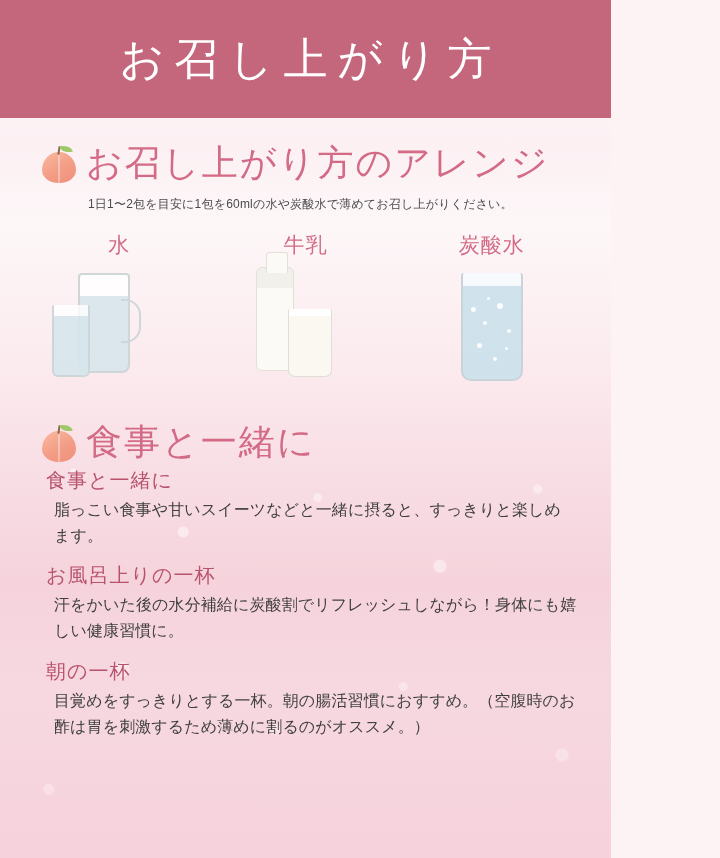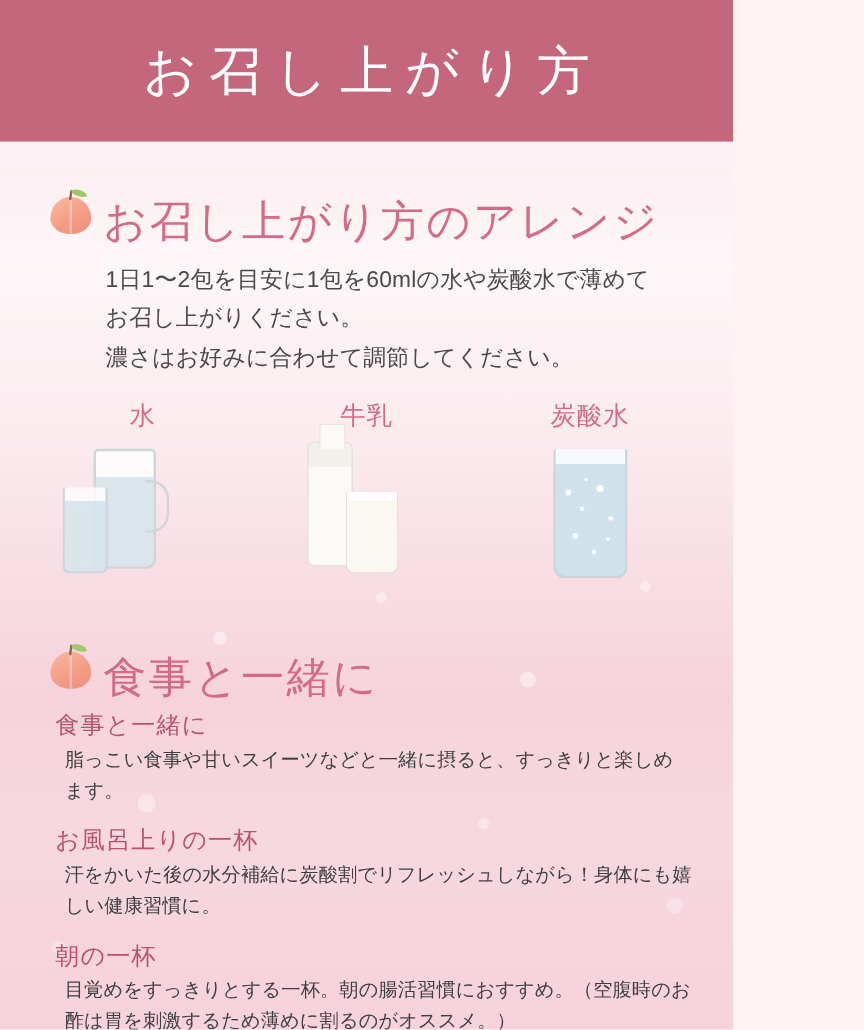--- a/index.html
+++ b/index.html
@@ -85,31 +85,30 @@
     position: absolute; left: 18px; top: 1px;
     width: 12px; height: 8px;
     background: #9ec96a;
     border-radius: 0 100% 0 100%;
     transform: rotate(-12deg);
   }
   .section-title {
     color: #d36b86;
     font-size: 36px;
     letter-spacing: 2px;
-    font-family: Liberation Mono, monospace;
+    font-family: Liberation Serif, serif;
     line-height: 1.1;
-    margin-top: 24px;
   }
 
   
   .intro {
     margin: 10px 0 0 0;
     padding: 0 56px 0 88px;
     color: #4a4a4a;
-    font-size: 19px;
+    font-size: 12px;
     line-height: 1.72;
     letter-spacing: 0.2px;
   }
 
   
   .drinks {
     display: flex;
     margin-top: 16px;
     padding: 0 26px;
   }
@@ -215,21 +214,20 @@
     <span class="apple-icon">
       <span class="apple-body"></span>
       <span class="apple-stem"></span>
       <span class="apple-leaf"></span>
     </span>
     <span class="section-title">お召し上がり方のアレンジ</span>
   </div>
 
   <div class="intro">
     <div>1日1〜2包を目安に1包を60mlの水や炭酸水で薄めてお召し上がりください。</div>
-    <div>濃さはお好みに合わせて調節してください。</div>
   </div>
 
   <div class="drinks">
 
     <div class="drink">
       <div class="drink-label">水</div>
       <div class="drink-art">
         <span class="pitcher"></span>
         <span class="glass-a"></span>
       </div>

